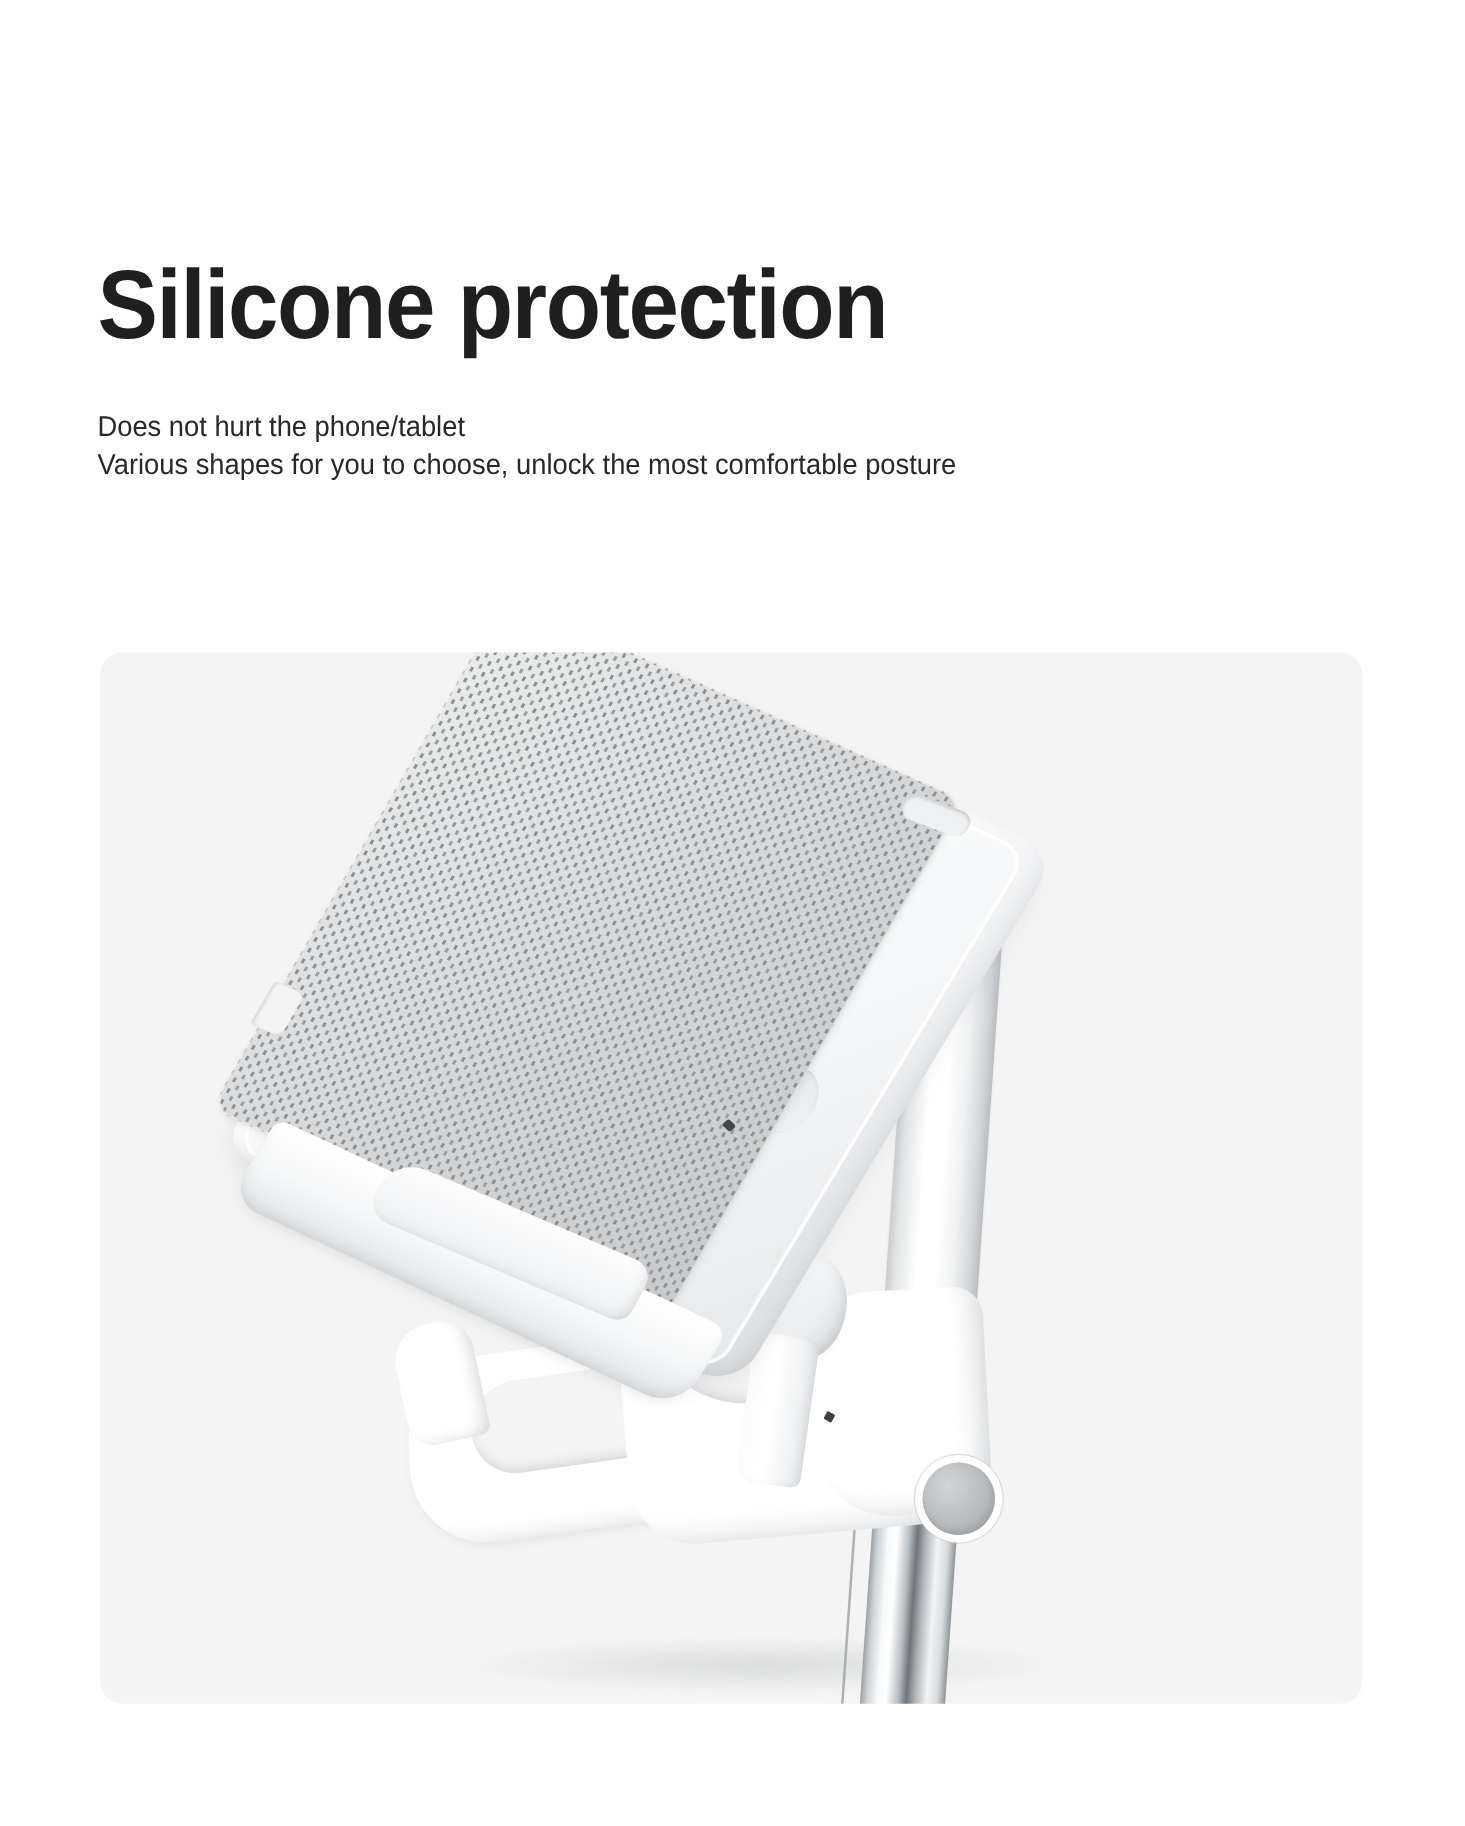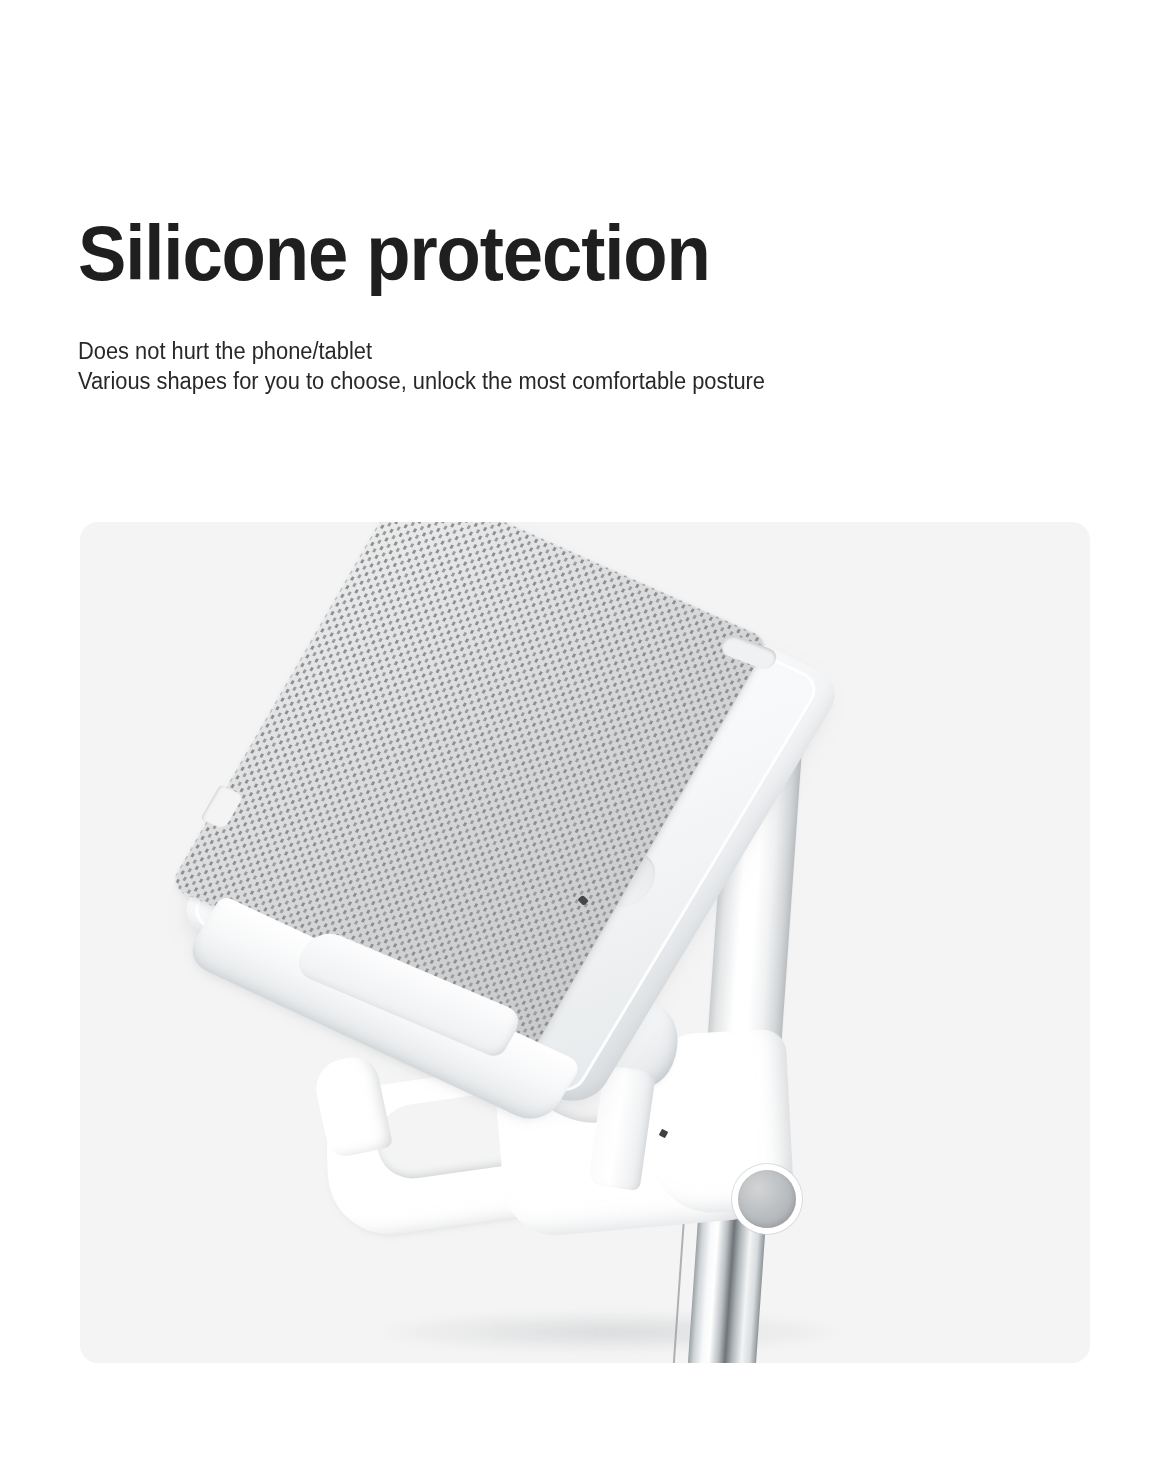--- a/index.html
+++ b/index.html
@@ -7,21 +7,21 @@
     width:1172px;height:1461px;
     background:#ffffff;
     font-family:"Liberation Sans", sans-serif;
     overflow:hidden;
     position:relative;
   }
 
   
   #headline-block{
     position:absolute;
-    left:78px; top:215px;
+    left:78px; top:205px;
     width:1010px;
   }
   #page-title{
     font-size:78px;
     font-weight:700;
     line-height:0.98;
     letter-spacing:-1.2px;
     color:#1f1f1f;
     transform:scaleX(0.93);
     transform-origin:left center;

